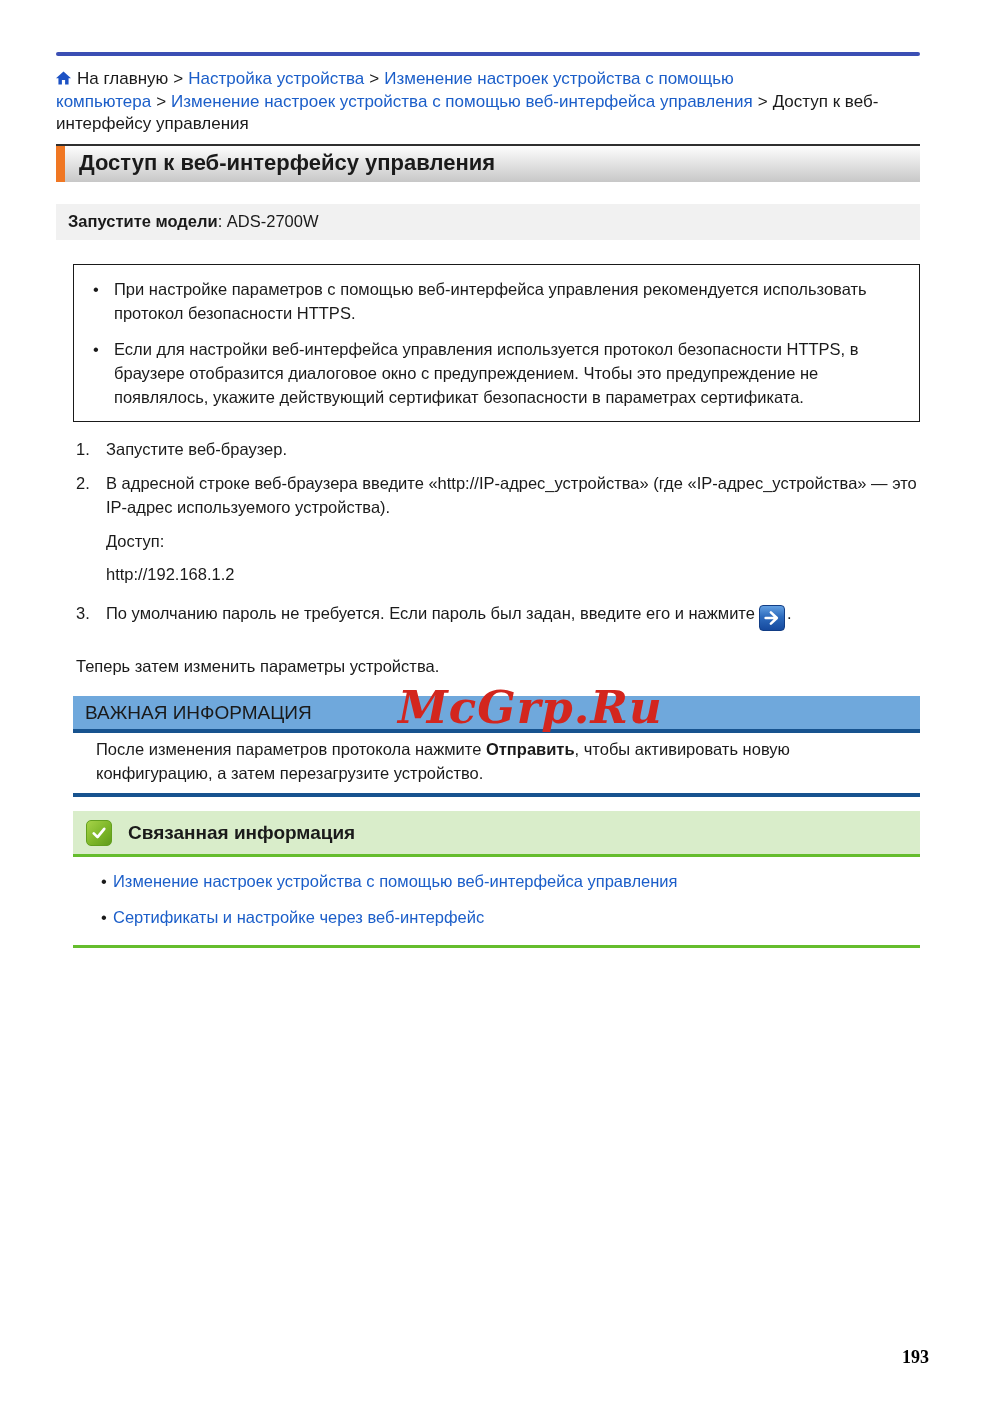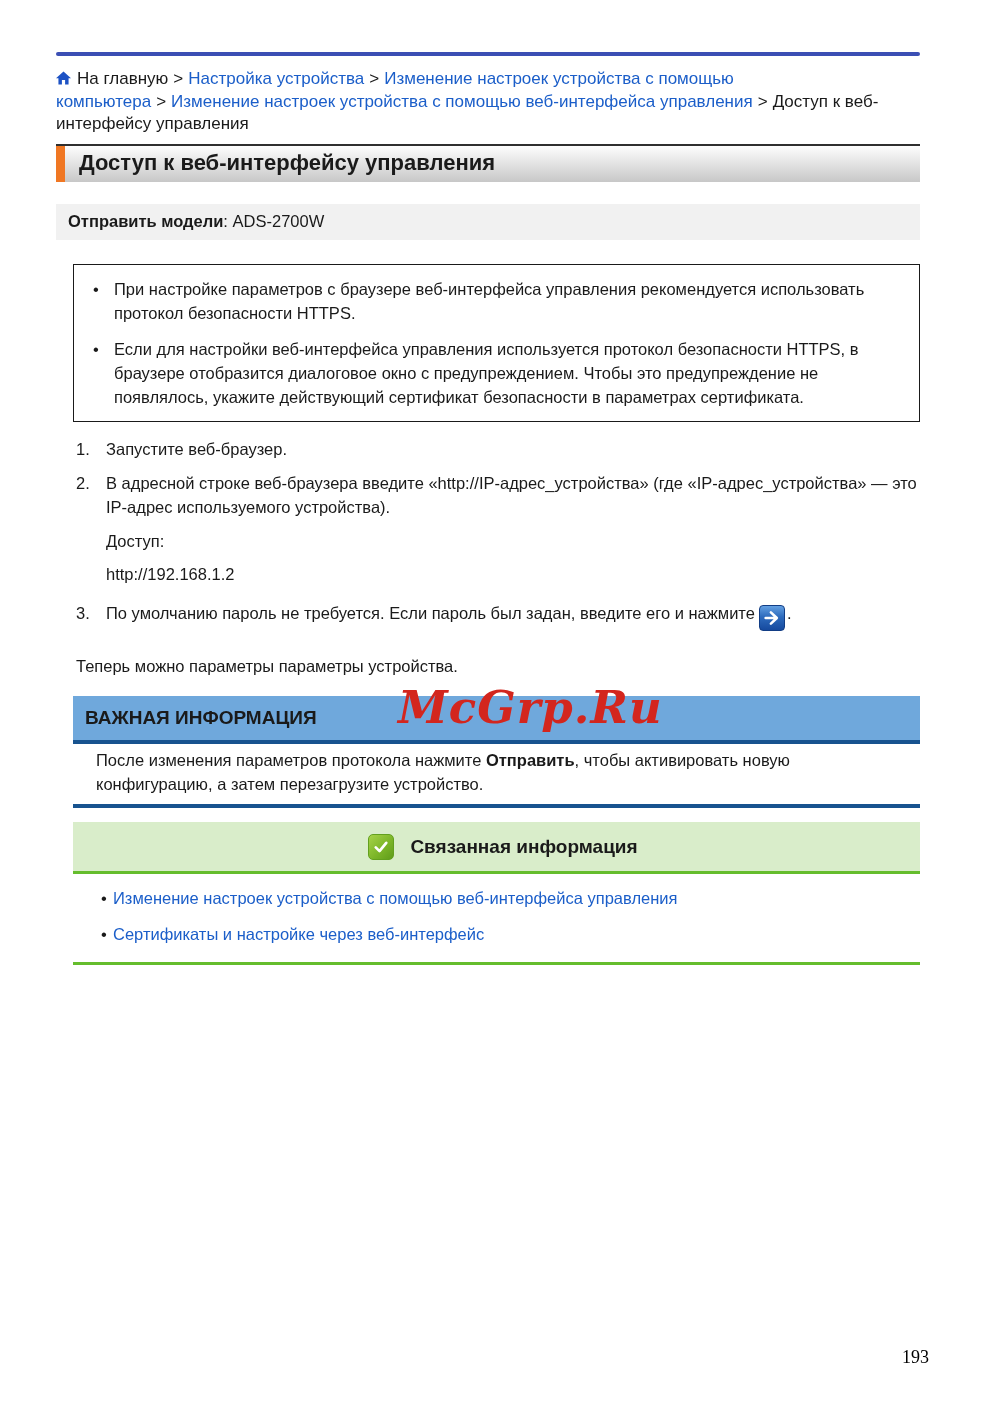--- a/index.html
+++ b/index.html
@@ -61,31 +61,31 @@
     background: linear-gradient(180deg, #63a0e2 0%, #2d6bbd 45%, #164a9e 100%);
     border: 1px solid #123d85; box-sizing: border-box;
     text-align: center;
   }
   .submit-icon svg { margin-top: 3px; }
 
   .closing { margin: 26px 0 0 20px; font-size: 16.5px; }
 
   .important { margin: 20px 0 0 17px; }
   .important-header {
-    background: #6fa8dc; height: 44px;
+    background: #6fa8dc; height: 33px;
     display: flex; align-items: center;
-    font-size: 19px; font-weight: bold; padding-left: 12px;
+    font-size: 19px; font-weight: normal; padding-left: 12px;
   }
   .important-rule { height: 4px; background: #17538f; }
   .important-body { padding: 4px 60px 8px 23px; font-size: 16.5px; line-height: 24px; }
 
   .related { margin: 14px 0 0 17px; }
   .related-header {
-    background: #d9edca; height: 49px;
-    display: flex; align-items: center; padding-left: 13px; justify-content: center;
+    background: #d9edca; height: 43px;
+    display: flex; align-items: center; padding-left: 13px;
   }
   .check-icon {
     width: 26px; height: 26px; border-radius: 5px; flex: none;
     background: linear-gradient(135deg, #a6d348 0%, #7db629 55%, #5f9c1a 100%);
     border: 1px solid #63a01e; box-sizing: border-box; text-align: center;
   }
   .check-icon svg { margin-top: 3px; }
   .related-title { font-size: 19px; font-weight: bold; margin-left: 16px; }
   .related-rule { height: 3px; background: #65bd2d; }
   .related-links { margin: 12px 0 0 0; padding: 0; list-style: none; }
@@ -101,21 +101,21 @@
     position: absolute; left: 398px; top: 681px;
     font-family: "DejaVu Serif", "Liberation Serif", serif;
     font-style: italic; font-weight: bold;
     font-size: 45px; color: #d3261e; letter-spacing: 1px;
     z-index: 10; white-space: nowrap;
   }
 
   .page-number {
     position: absolute; right: 71px; bottom: 46px;
     font-family: "Liberation Serif", "DejaVu Serif", serif;
-    font-weight: normal; font-size: 18px; color: #000;
+    font-weight: bold; font-size: 18px; color: #000;
   }
 </style>
 </head>
 <body>
 
 <div class="content">
 
   <div class="top-rule"></div>
 
   <div class="breadcrumb">
@@ -123,28 +123,28 @@
           <path d="M8 0 L16 7.2 H13.4 V14 H9.7 V9 H6.3 V14 H2.6 V7.2 H0 Z" fill="#1d52c4"></path>
         </svg></span><a class="bc-home">На главную</a><span class="sep">&gt;</span><a class="bc-link">Настройка устройства</a><span class="sep">&gt;</span><a class="bc-link">Изменение настроек устройства с помощью компьютера</a><span class="sep">&gt;</span><a class="bc-link">Изменение настроек устройства с помощью веб-интерфейса управления</a><span class="sep">&gt;</span><span class="current">Доступ к веб-интерфейсу управления</span>
   </div>
 
   <div class="title-bar">
     <div class="title-accent"></div>
     <div class="title-text">Доступ к веб-интерфейсу управления</div>
   </div>
 
   <div class="models-bar">
-    <span class="models-label">Отправить модели</span><span>: ADS-2700W</span>
+    <span class="models-label">Запустите модели</span><span>: ADS-2700W</span>
   </div>
 
   <div class="note-box">
     <ul class="note-list">
       <li>
         <span class="bullet">•</span>
-        <span>При настройке параметров с браузере веб-интерфейса управления рекомендуется использовать протокол безопасности HTTPS.</span>
+        <span>При настройке параметров с помощью веб-интерфейса управления рекомендуется использовать протокол безопасности HTTPS.</span>
       </li>
       <li>
         <span class="bullet">•</span>
         <span>Если для настройки веб-интерфейса управления используется протокол безопасности HTTPS, в браузере отобразится диалоговое окно с предупреждением. Чтобы это предупреждение не появлялось, укажите действующий сертификат безопасности в параметрах сертификата.</span>
       </li>
     </ul>
   </div>
 
   <div class="steps">
     <div class="step">
@@ -162,21 +162,21 @@
     <div class="step step-last">
       <div class="step-num">3.</div>
       <div class="step-body">
         <span>По умолчанию пароль не требуется. Если пароль был задан, введите его и нажмите</span><span class="submit-icon"><svg width="18" height="18" viewBox="0 0 24 24">
               <path d="M3.5 12 H16.5 M10.5 4.5 L18.5 12 L10.5 19.5" stroke="#ffffff" stroke-width="3.4" fill="none" stroke-linecap="round" stroke-linejoin="round"></path>
             </svg></span><span>.</span>
       </div>
     </div>
   </div>
 
-  <div class="closing">Теперь можно параметры параметры устройства.</div>
+  <div class="closing">Теперь затем изменить параметры устройства.</div>
 
   <div class="important">
     <div class="important-header">ВАЖНАЯ ИНФОРМАЦИЯ</div>
     <div class="important-rule"></div>
     <div class="important-body">
       <span>После изменения параметров протокола нажмите </span><b>Отправить</b><span>, чтобы активировать новую конфигурацию, а затем перезагрузите устройство.</span>
     </div>
     <div class="important-rule"></div>
   </div>
 

